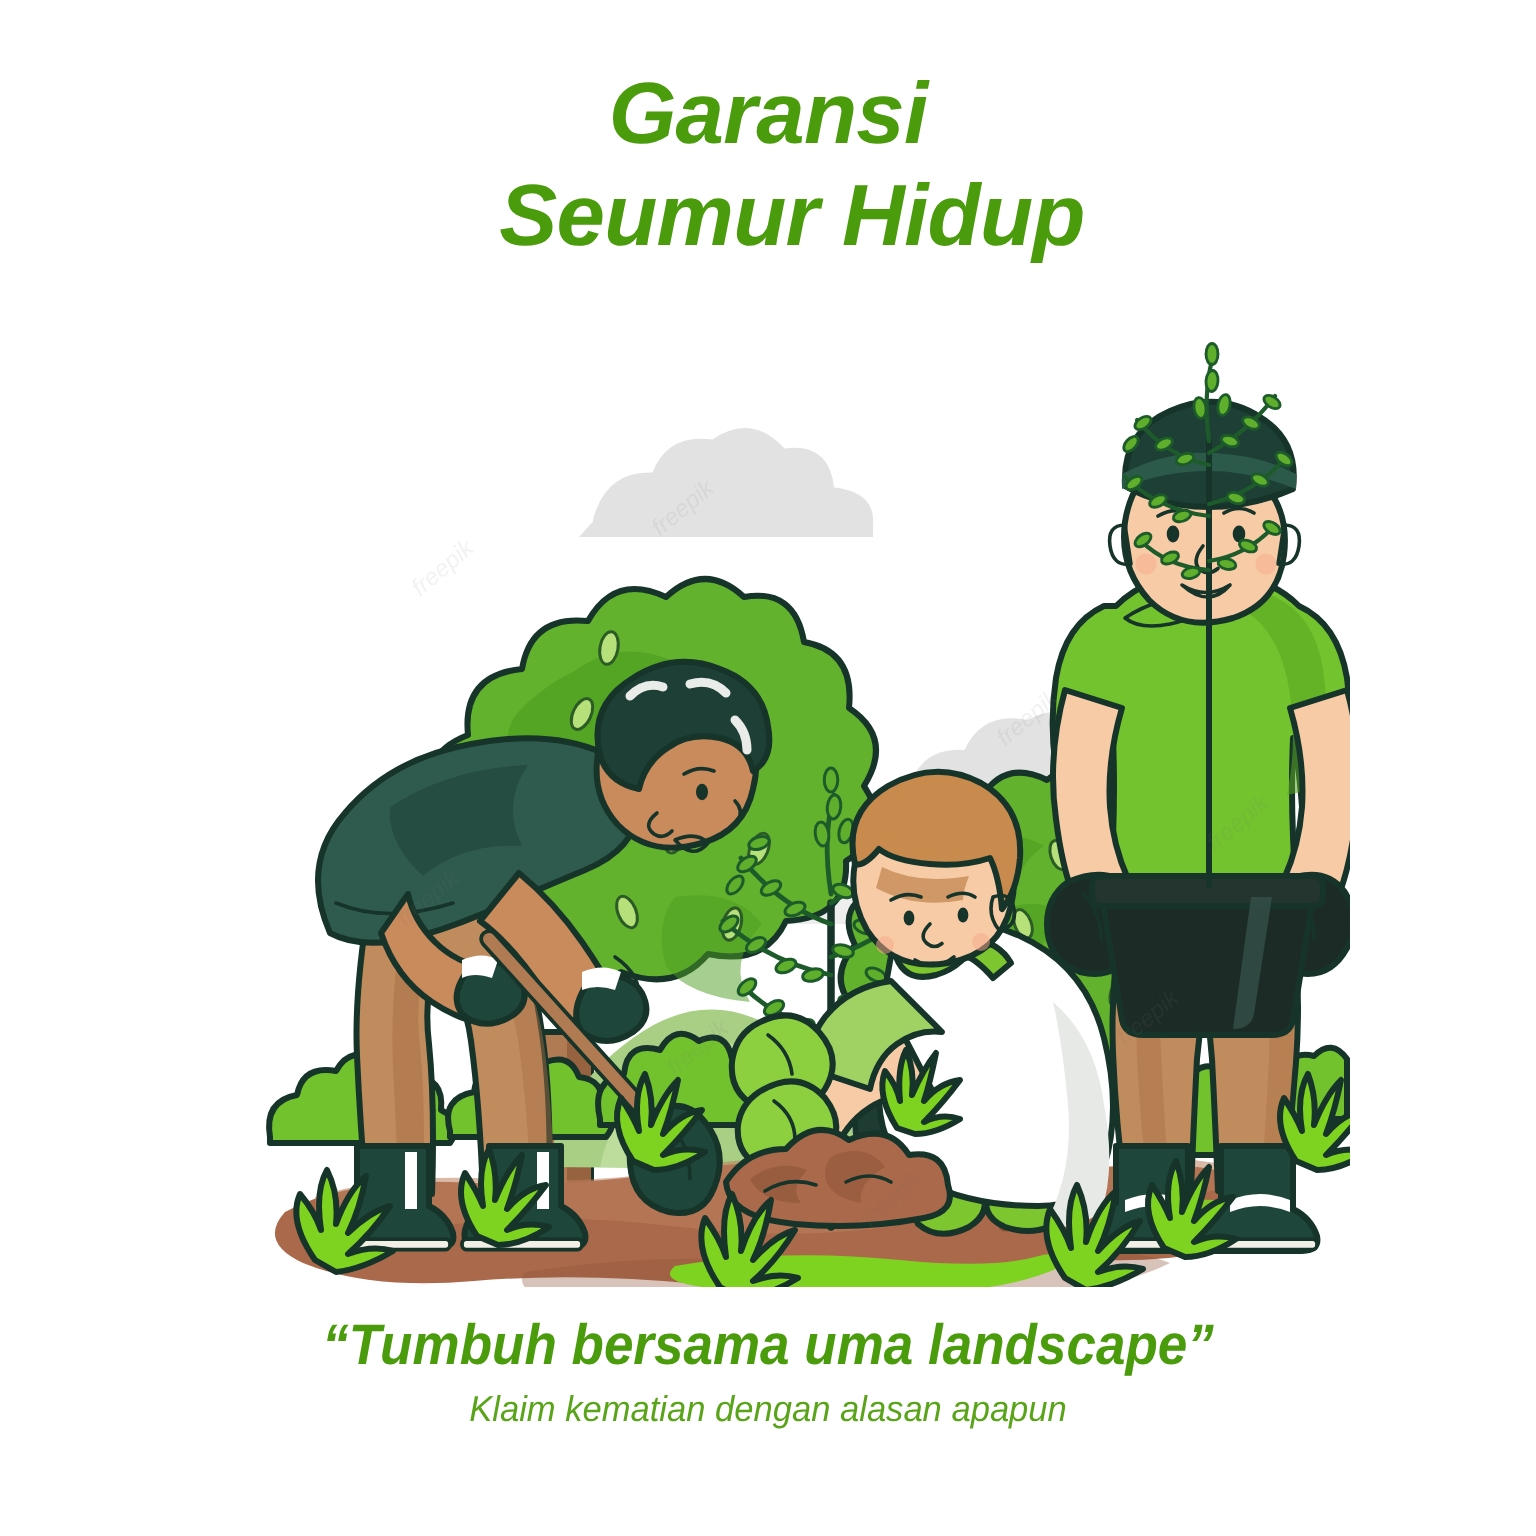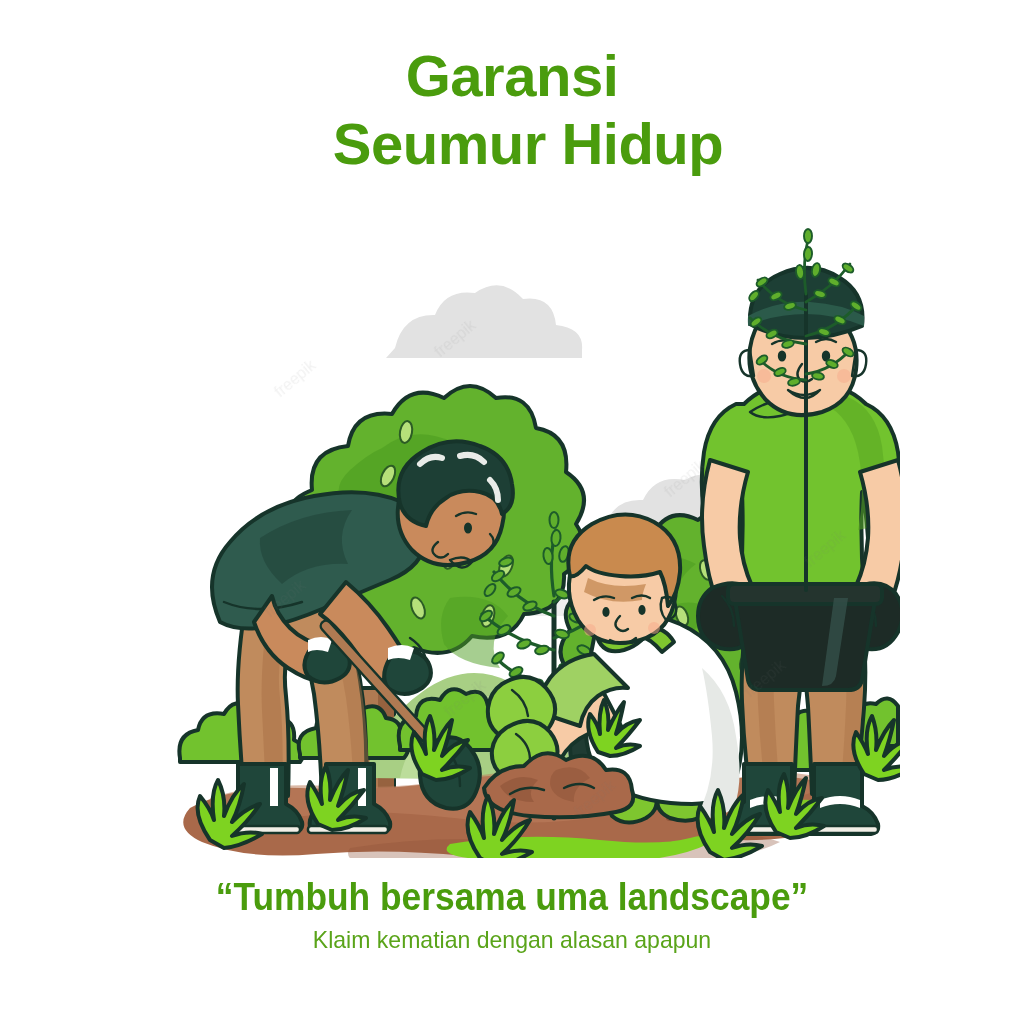--- a/index.html
+++ b/index.html
@@ -12,20 +12,21 @@
     height: 1024px;
     font-family: "Liberation Sans", sans-serif;
     overflow: hidden;
     position: relative;
   }
   #poster {
     position: relative;
     width: 1024px;
     height: 839px;
     background: #ffffff;
+    font-style: italic;
   }
 
   
   .headline {
     position: absolute;
     left: 0;
     top: 42px;
     width: 1024px;
     text-align: center;
     color: #4a9c0d;

